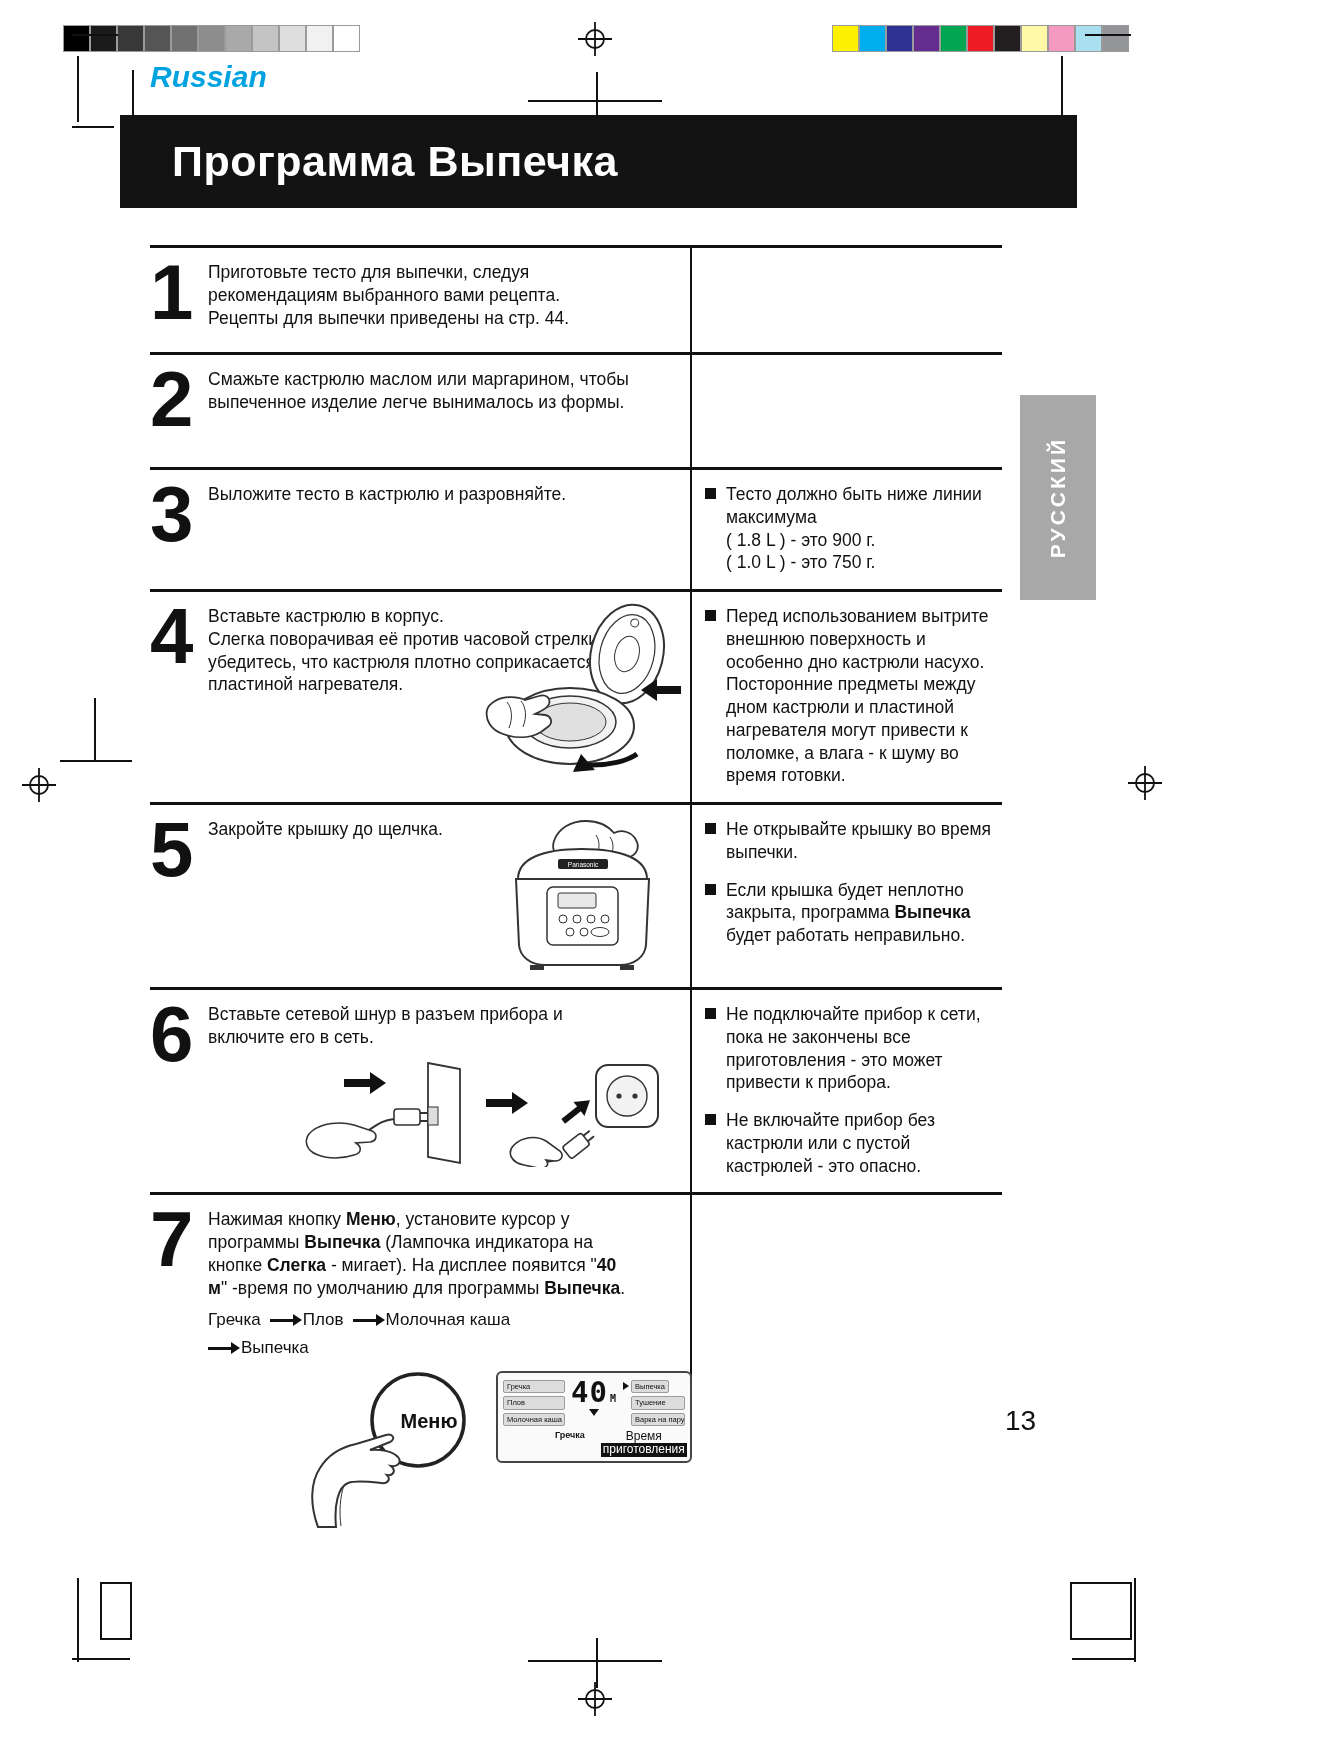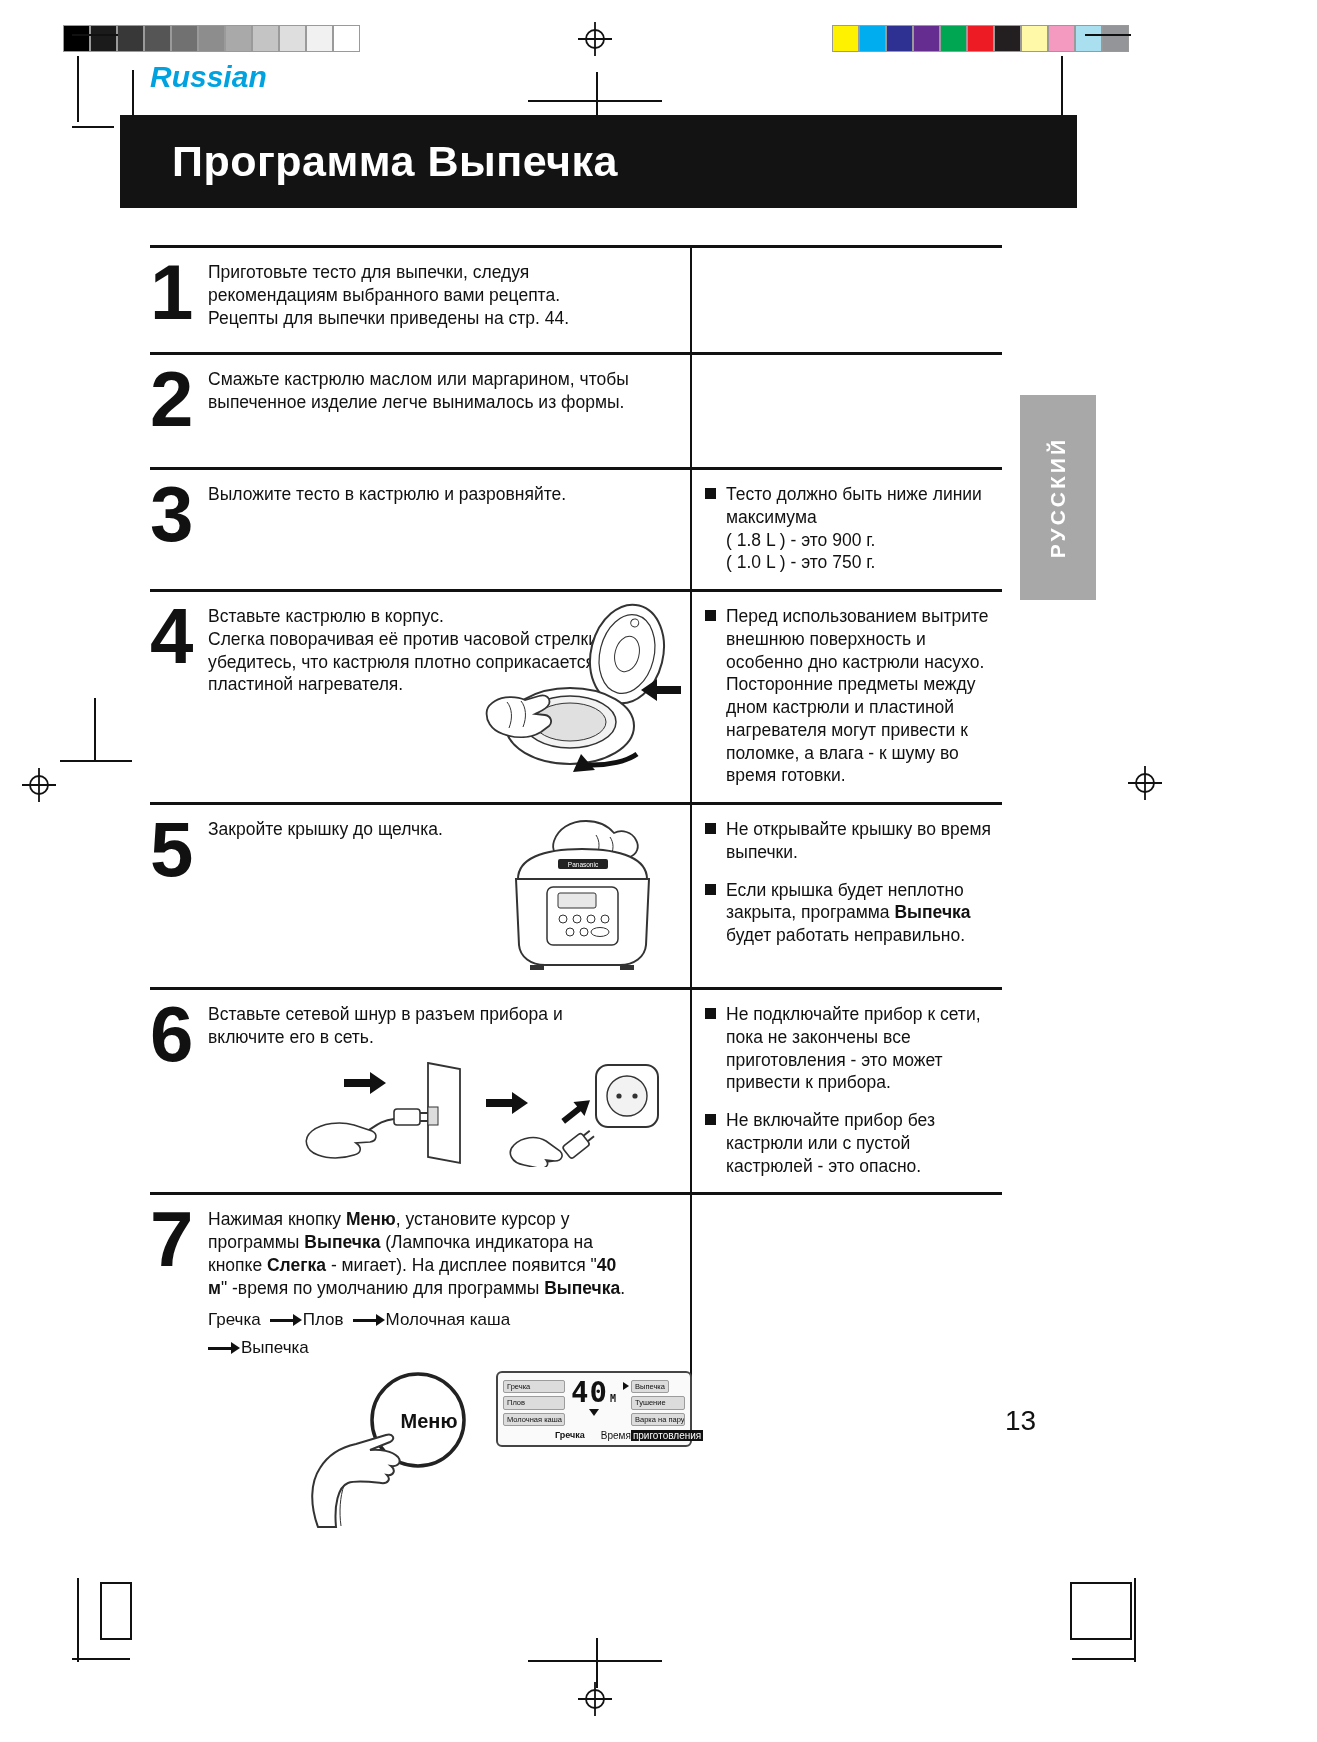--- a/index.html
+++ b/index.html
@@ -50,21 +50,21 @@
   .lcd-col { width:62px; display:flex; flex-direction:column; }
   .lcd-label { background:#dcdcdc; border:1px solid #9c9c9c; border-radius:2px; font-size:7.5px; line-height:1.25; padding:1px 3px; margin:1.5px 0; white-space:nowrap; overflow:hidden; }
   .lcd-center { width:60px; text-align:center; position:relative; }
   .lcd-time { font-family:"DejaVu Sans Mono", monospace; font-weight:bold; font-size:29px; line-height:1.0; letter-spacing:1px; }
   .lcd-unit { font-size:10px; font-weight:bold; margin-left:2px; }
   .lcd-cursor-right { width:0; height:0; border-top:4px solid transparent; border-bottom:4px solid transparent; border-left:6px solid #111; display:inline-block; margin-right:2px; flex:0 0 auto; margin-top:4px; }
   .lcd-row { display:flex; align-items:flex-start; }
   .lcd-down { width:0; height:0; border-left:5px solid transparent; border-right:5px solid transparent; border-top:7px solid #111; margin:2px auto 0 auto; }
   .lcd-bottom { display:flex; align-items:flex-start; gap:16px; padding-left:52px; margin-top:2px; }
   .lcd-timer { font-size:9px; font-weight:bold; }
-  .lcd-timelabel { display:inline-flex; flex-direction:row; font-size:10px; line-height:1.15; text-align:center; }
+  .lcd-timelabel { display:inline-flex; flex-direction:column; font-size:12px; line-height:1.15; text-align:center; }
   .lcd-timelabel .inv { background:#111; color:#fff; padding:0 2px; }
 
   .page-number { position:absolute; left:1005px; top:1405px; font-size:28px; }
 </style>
 </head>
 <body>
 
 <div class="page">
 
   <div class="bar gray-bar">

